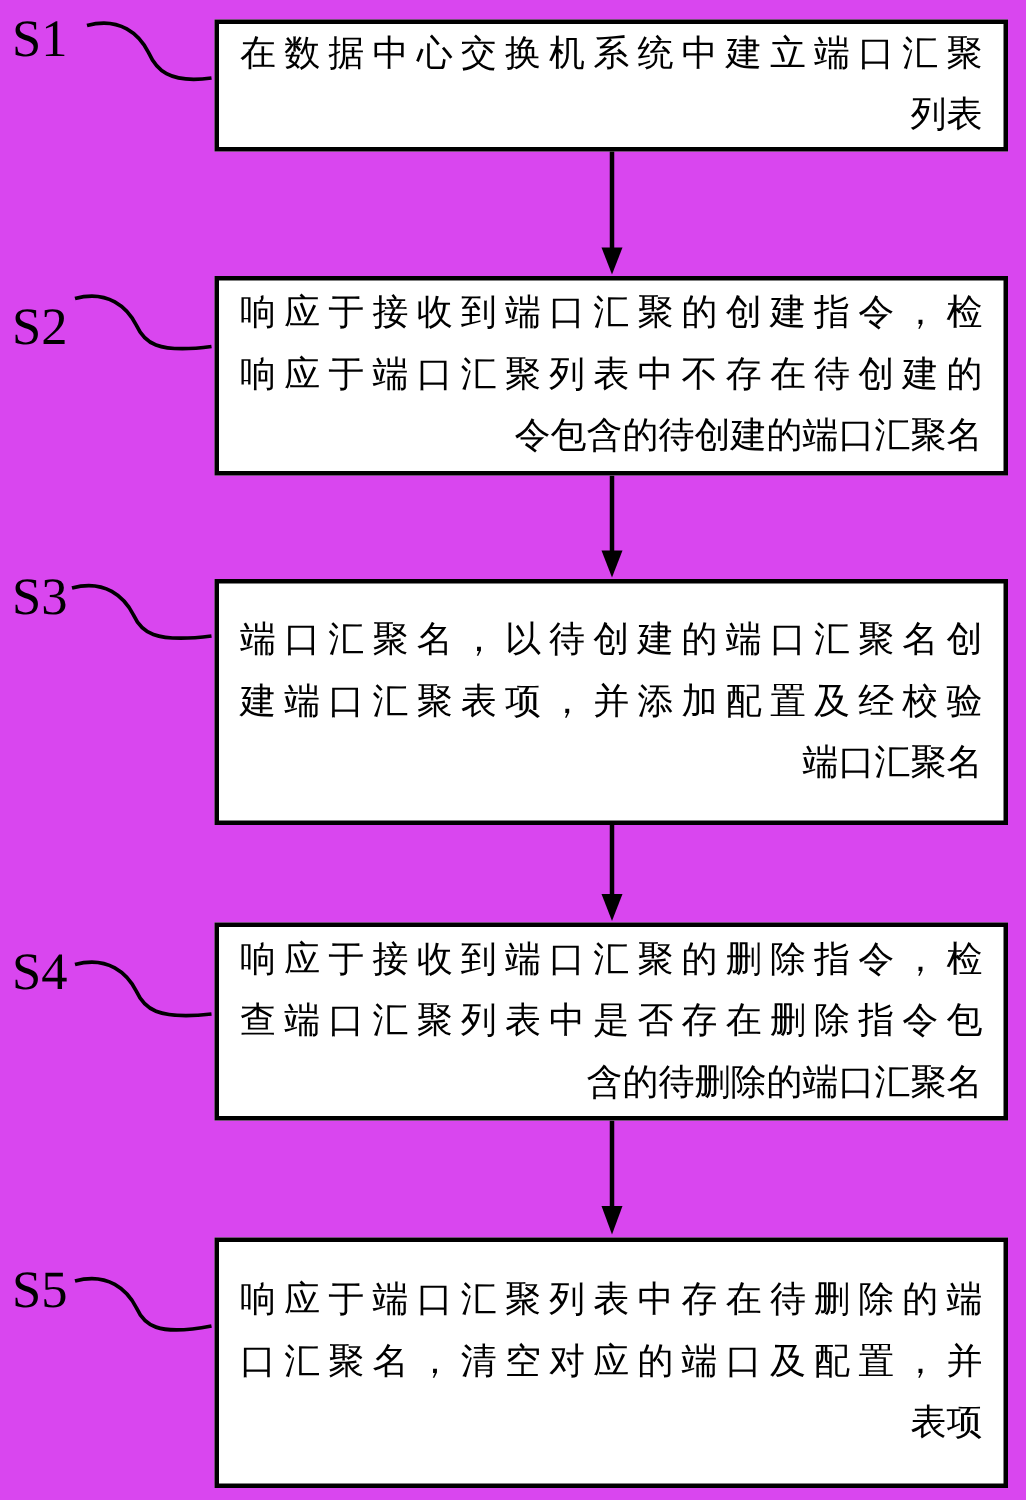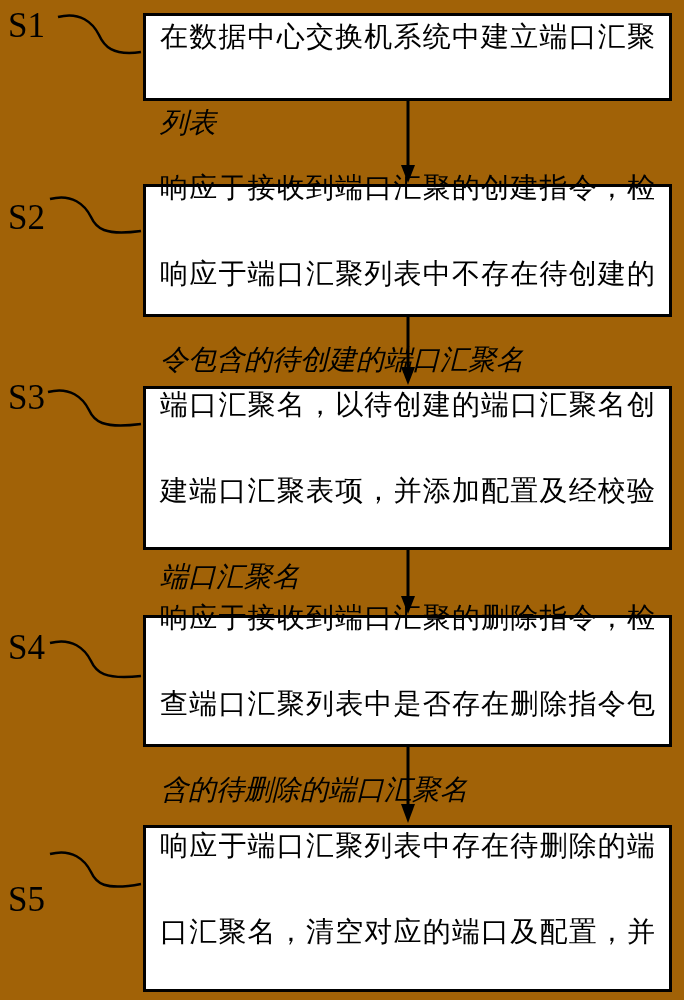--- a/index.html
+++ b/index.html
@@ -4,21 +4,21 @@
 <style>
   html, body {
     margin: 0;
     padding: 0;
     background: #ffffff;
   }
   .canvas {
     position: relative;
     width: 684px;
     height: 1000px;
-    background: #a16207;
+    background: #d946ef;
     font-family: "Liberation Serif", serif;
     overflow: hidden;
   }
   .connector-layer {
     position: absolute;
     left: 0;
     top: 0;
     width: 684px;
     height: 1000px;
   }
@@ -36,35 +36,33 @@
     width: 529px;
     box-sizing: border-box;
     border: 3px solid #000000;
     background: #ffffff;
     display: flex;
     flex-direction: column;
     justify-content: center;
     padding: 0 14px;
   }
   .step-box .line {
-    font-size: 28px;
+    font-size: 24px;
     line-height: 41px;
     color: #000000;
     letter-spacing: 0;
     white-space: nowrap;
-    margin-top: 45px;
   }
   .step-box .line.full {
     text-align: justify;
     text-align-last: justify;
     white-space: normal;
   }
   .step-box .line.last {
-    text-align: left;
-    font-style: italic;
+    text-align: right;
   }
 </style>
 </head>
 <body>
 
 <div class="canvas">
 
   <svg class="connector-layer" viewBox="0 0 684 1000" xmlns="http://www.w3.org/2000/svg">
 
     <path d="M 58 17 C 80 11, 93 23, 99 35 C 104 46, 112 56, 141 52" fill="none" stroke="#000000" stroke-width="2.5"></path>
@@ -88,21 +86,21 @@
     <g>
       <line x1="408" y1="747" x2="408" y2="806" stroke="#000000" stroke-width="3"></line>
       <polygon points="401,804 415,804 408,823" fill="#000000"></polygon>
     </g>
   </svg>
 
   <div class="step-label" style="top:8px">S1</div>
   <div class="step-label" style="top:200px">S2</div>
   <div class="step-label" style="top:380px">S3</div>
   <div class="step-label" style="top:630px">S4</div>
-  <div class="step-label" style="top:882px">S5</div>
+  <div class="step-label" style="top:842px">S5</div>
 
   <div class="step-box" style="top:13px;height:88px">
     <div class="line full">在数据中心交换机系统中建立端口汇聚</div>
     <div class="line last">列表</div>
   </div>
 
   <div class="step-box" style="top:184px;height:133px">
     <div class="line full">响应于接收到端口汇聚的创建指令，检</div>
     <div class="line full">响应于端口汇聚列表中不存在待创建的</div>
     <div class="line last">令包含的待创建的端口汇聚名</div>

